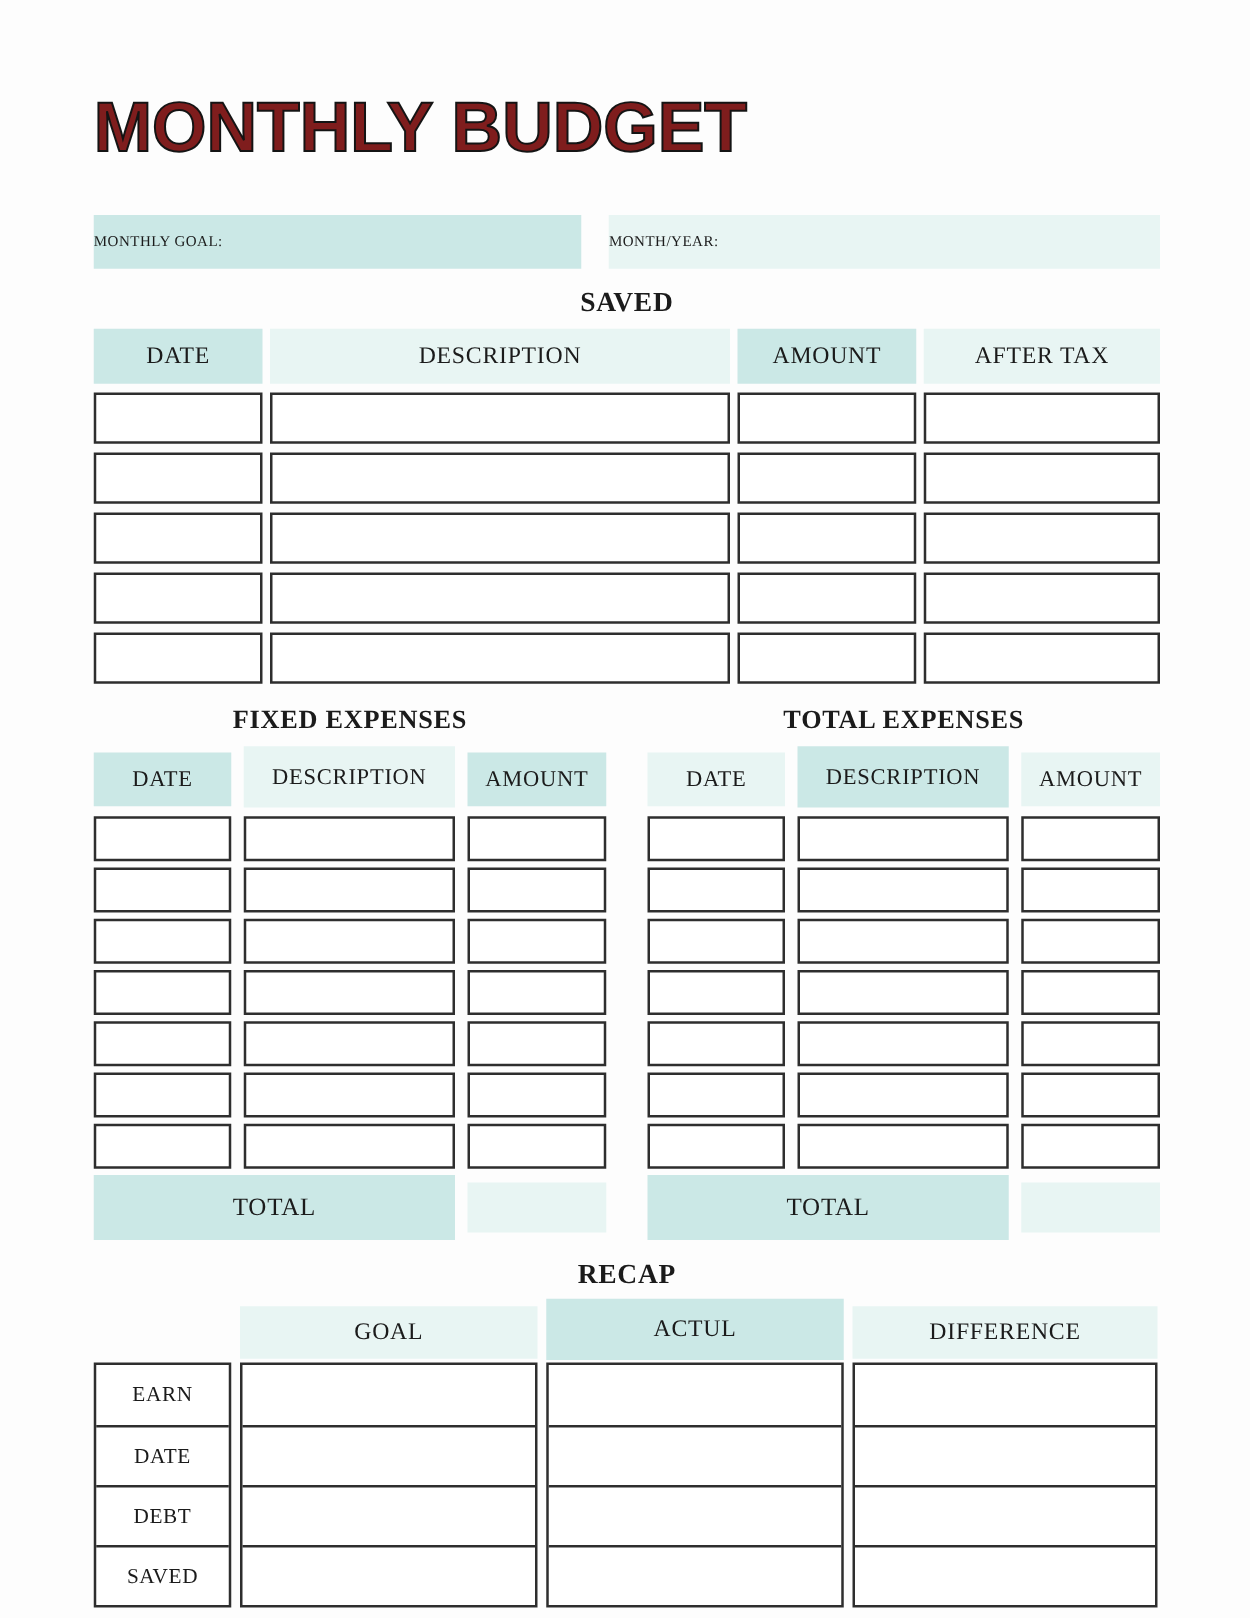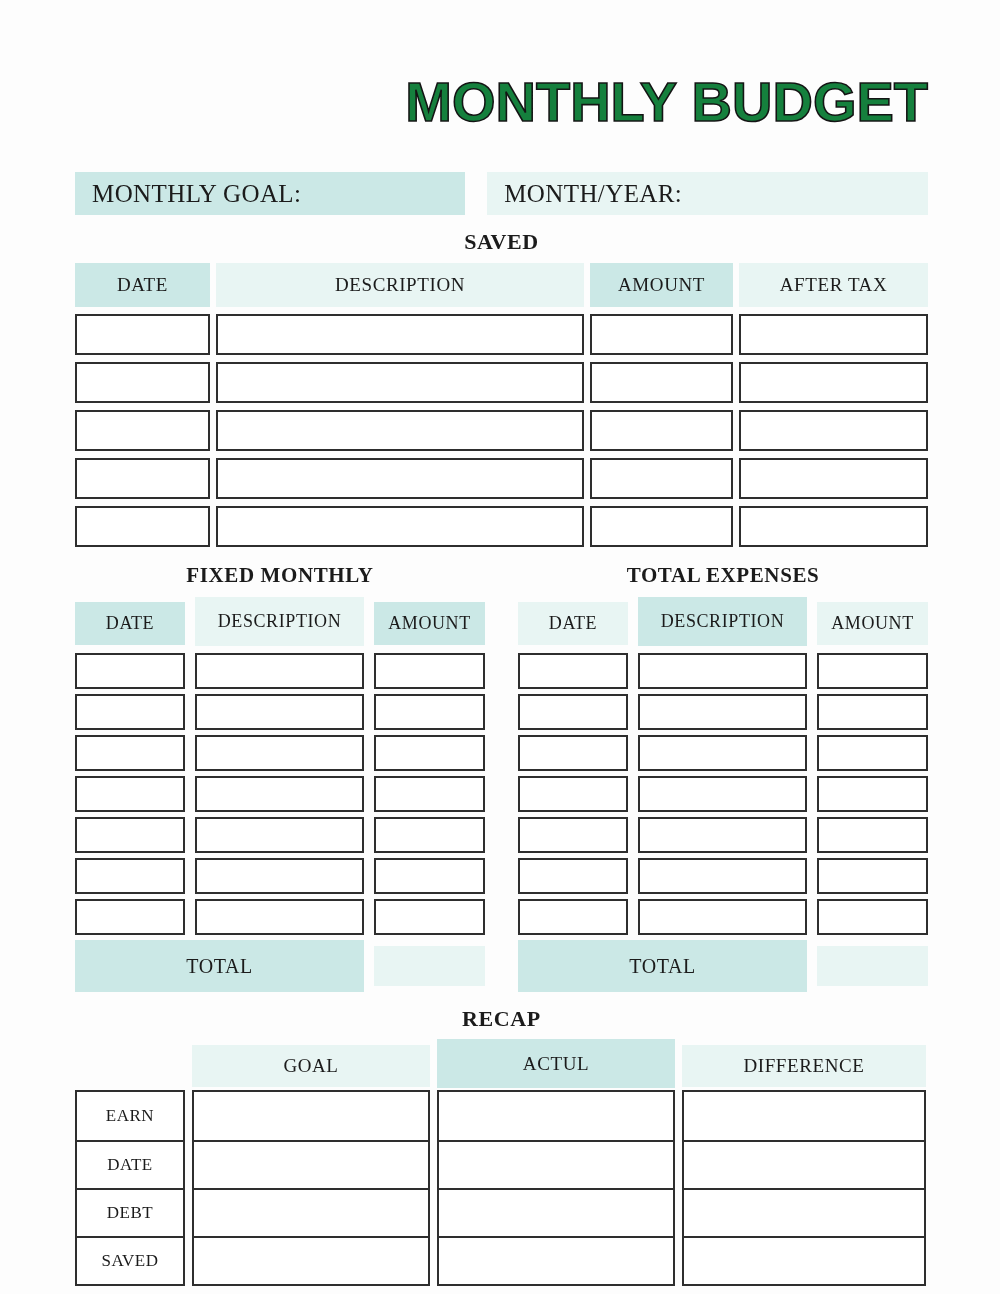--- a/index.html
+++ b/index.html
@@ -16,28 +16,28 @@
     color:var(--ink);
     position:relative;
   }
   .page{width:1000px;height:1294px;padding:70px 72px 0 75px;overflow:hidden;}
 
   .title{
     font-family:"Liberation Sans", sans-serif;
     font-weight:bold;
     font-size:56px;
     letter-spacing:0px;
-    text-align:right;
-    color:#15803d;
+    text-align:left;
+    color:#7f1d1d;
     -webkit-text-stroke:1.6px #141414;
     line-height:1.15;
   }
 
   .topbars{display:flex;gap:22px;margin-top:38px;}
-  .bar{height:43px;display:flex;align-items:center;padding-left:17px;font-size:25px;letter-spacing:0.4px;}
+  .bar{height:43px;display:flex;align-items:center;font-size:12px;letter-spacing:0.4px;}
   .bar-goal{width:415px;background:var(--teal);}
   .bar-monthyear{width:469px;background:var(--mint);text-align:center;}
   .bar-fill{flex:1;height:100%;}
 
   .section-title{
     text-align:center;font-weight:bold;font-size:22px;
     margin-top:14px;letter-spacing:0.6px;
   }
 
   
@@ -124,21 +124,21 @@
   <div class="income-grid income-row">
     <div class="cell"></div>
     <div class="cell"></div>
     <div class="cell"></div>
     <div class="cell"></div>
   </div>
 
   <div class="expenses">
 
     <div class="exp-col">
-      <div class="exp-title">FIXED MONTHLY</div>
+      <div class="exp-title">FIXED EXPENSES</div>
       <div class="exp-grid">
         <div class="hdr hdr-teal">DATE</div>
         <div class="hdr hdr-mint hdr-tall">DESCRIPTION</div>
         <div class="hdr hdr-teal">AMOUNT</div>
       </div>
       <div class="exp-grid exp-row">
         <div class="exp-cell"></div>
         <div class="exp-cell"></div>
         <div class="exp-cell"></div>
       </div>

